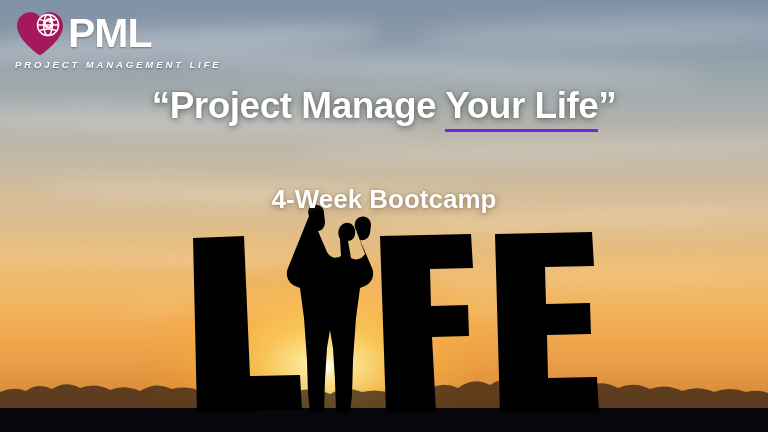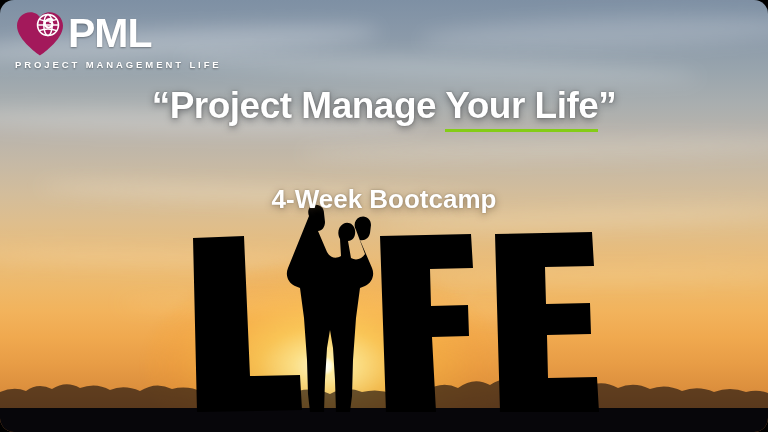--- a/index.html
+++ b/index.html
@@ -10,21 +10,20 @@
   body {
     font-family: "Liberation Sans", sans-serif;
   }
 
   #poster {
     position: relative;
     width: 768px;
     height: 432px;
     overflow: hidden;
     background: #000;
-    border-radius: 14px;
   }
 
   
   .sky {
     position: absolute;
     inset: 0;
     background: linear-gradient(to bottom,
        #7e90a4 0%,
        #8a99a9 8%,
        #98a4ad 16%,
@@ -138,39 +137,40 @@
   .pml-tag {
     margin-top: 1px;
     margin-left: 1px;
     font-family: "Liberation Sans", sans-serif;
     font-weight: bold;
     font-size: 9.5px;
     letter-spacing: 2.9px;
     color: #ffffff;
     text-shadow: 0 1px 2px rgba(0,0,0,.4);
     white-space: nowrap;
+    font-style: italic;
   }
 
   
   .headline {
     position: absolute;
     left: 0; right: 0;
     top: 86px;
     text-align: center;
     font-family: "Liberation Sans", sans-serif;
     font-weight: bold;
     font-size: 37px;
     line-height: 1.1;
     letter-spacing: -0.5px;
     color: #ffffff;
     text-shadow: 0 2px 7px rgba(40,40,45,.55), 0 0 2px rgba(60,60,60,.5);
     white-space: nowrap;
   }
   .headline .emph {
-    border-bottom: 3px solid #84cc16;
+    border-bottom: 3px solid #6d28d9;
     padding-bottom: 3px;
   }
 
   .subhead {
     position: absolute;
     left: 0; right: 0;
     top: 152px;
     text-align: center;
     font-family: "Liberation Sans", sans-serif;
     font-weight: bold;

